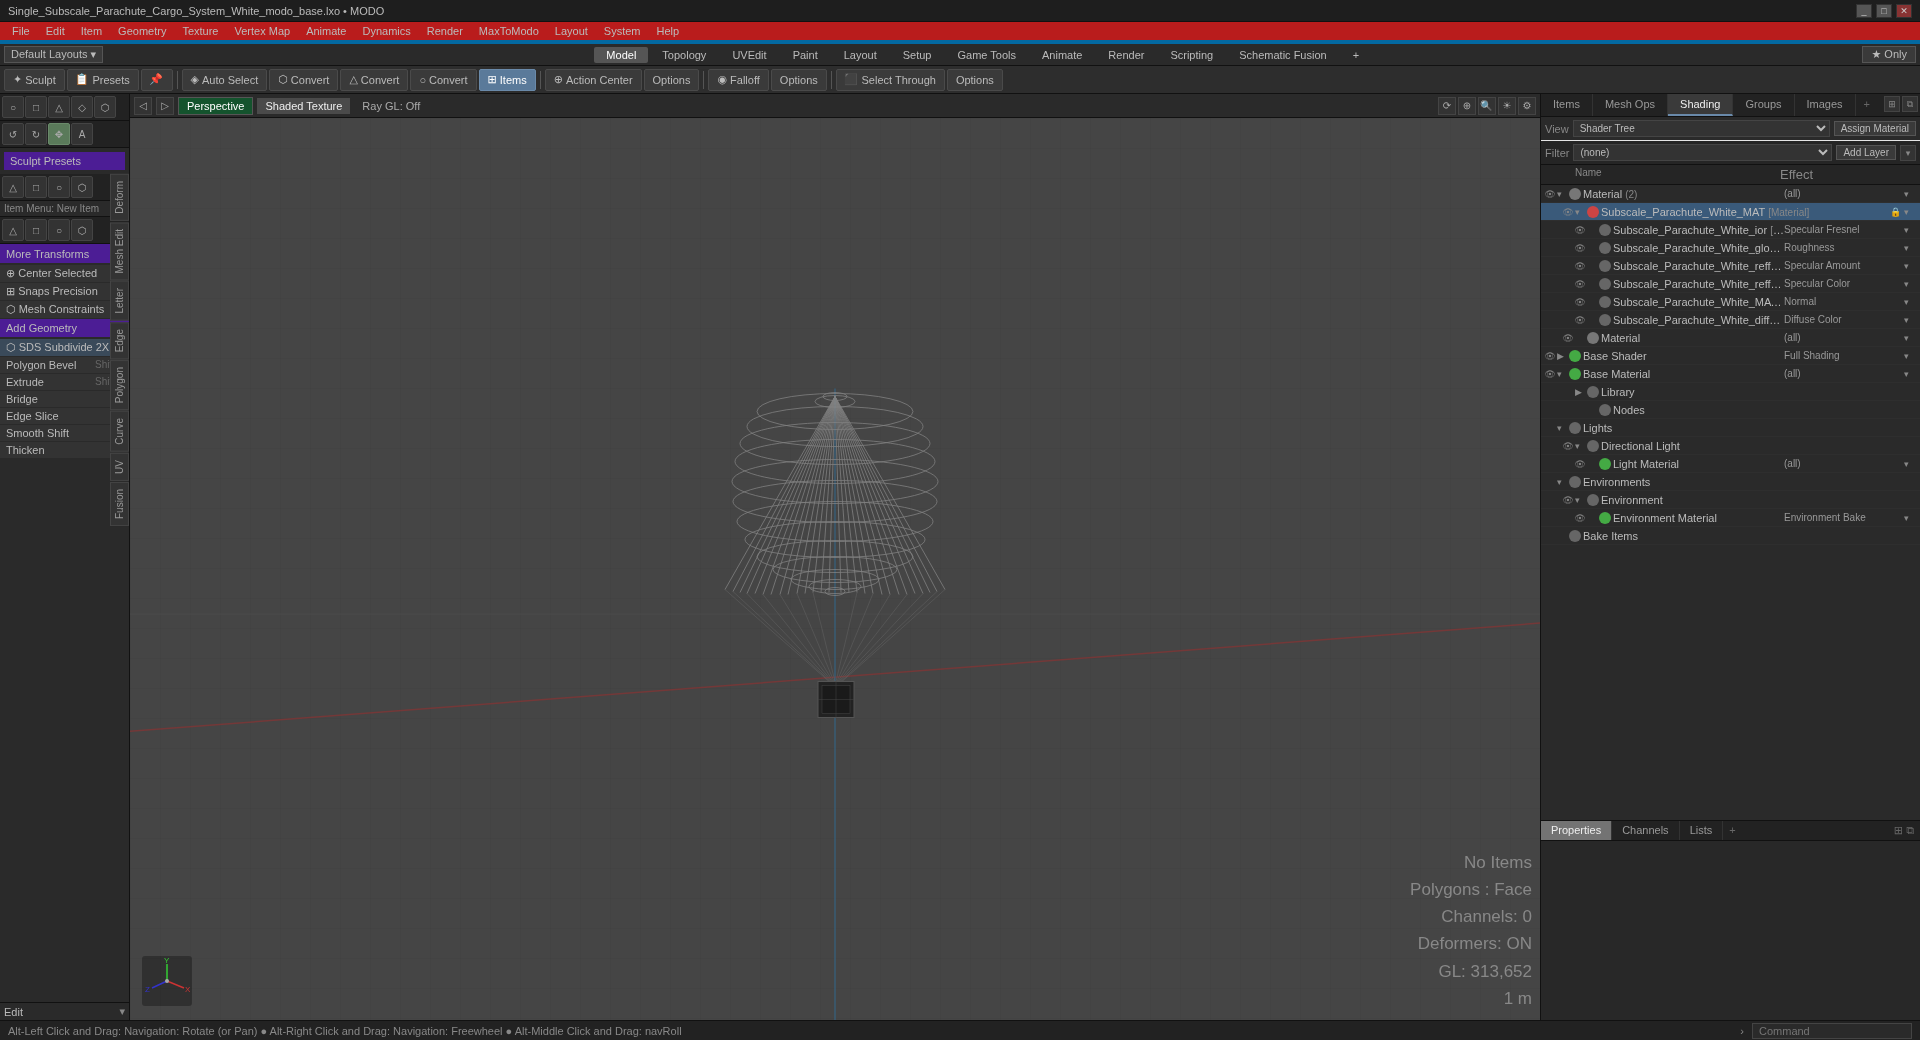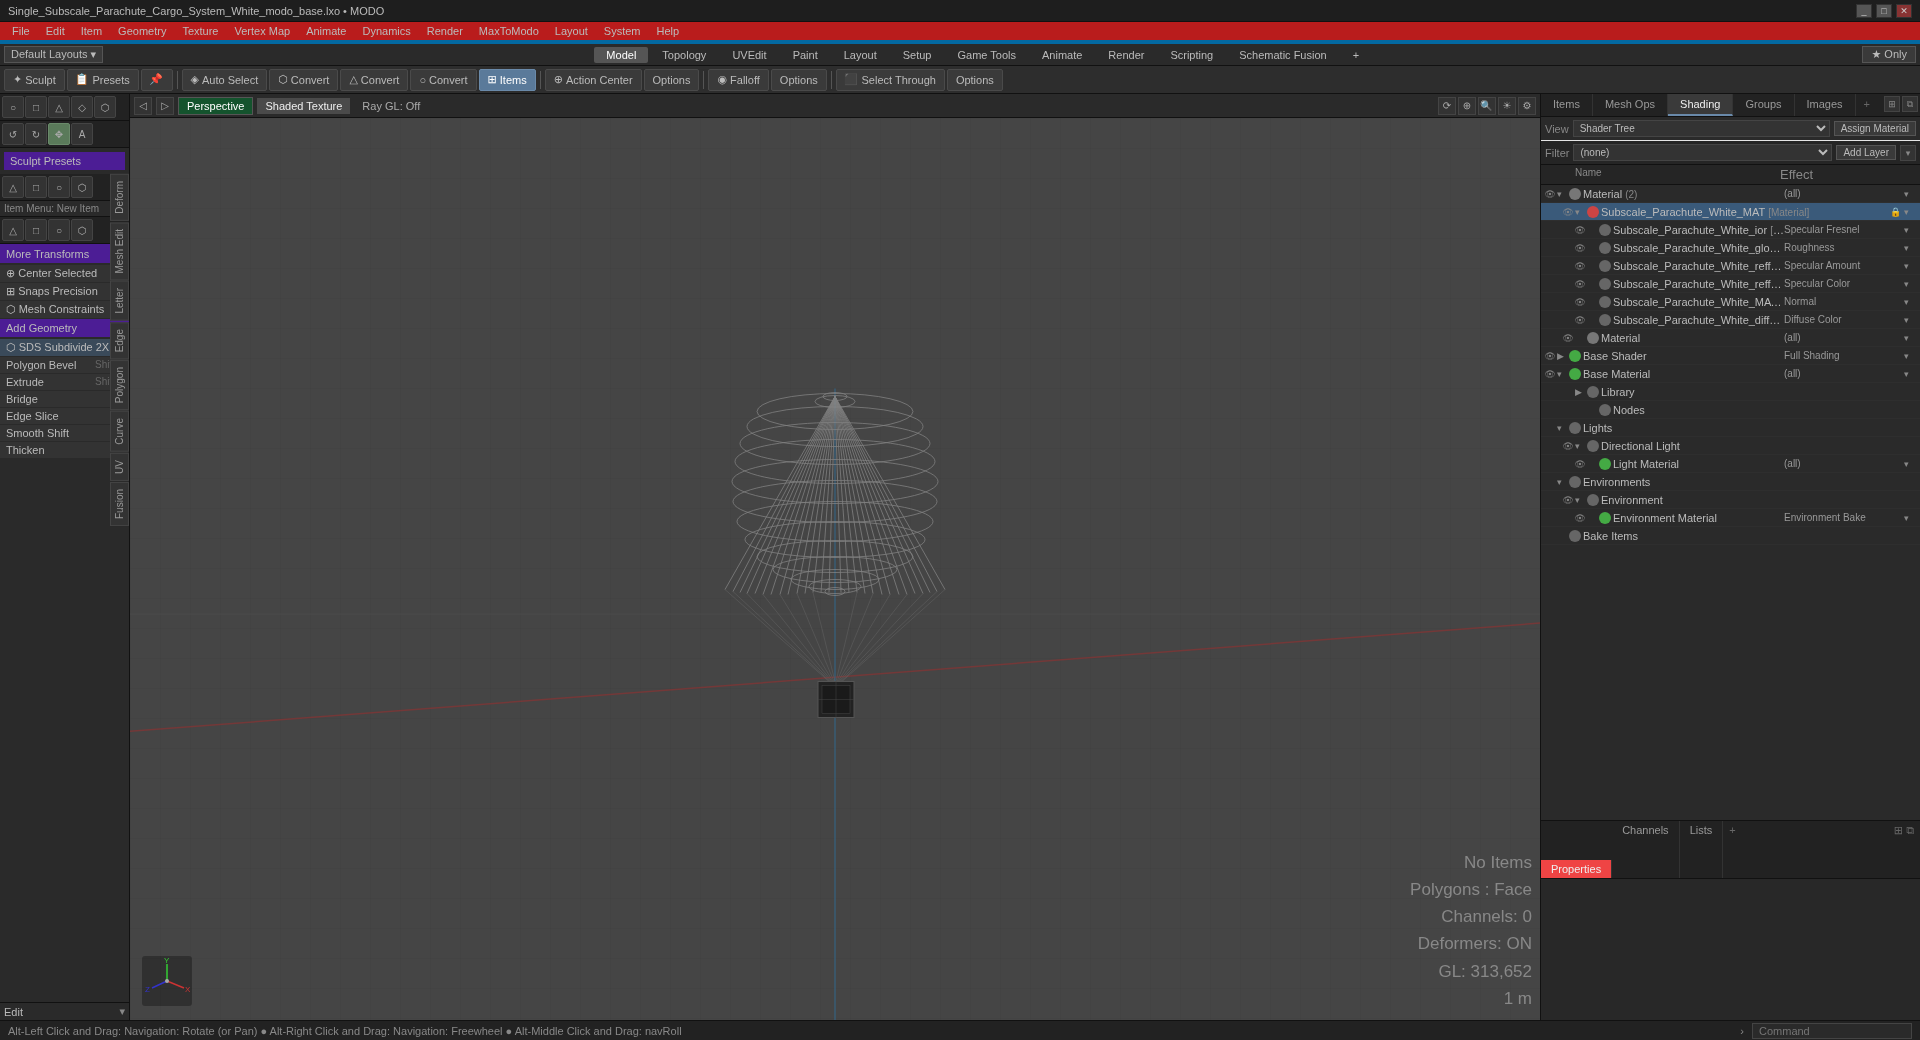--- a/index.html
+++ b/index.html
@@ -514,21 +514,21 @@
       background: #222;
       border-bottom: 1px solid #111;
     }
     .brp-tab {
       padding: 3px 10px;
       font-size: 11px;
       color: #999;
       cursor: pointer;
       border-right: 1px solid #333;
     }
-    .brp-tab.active { background: #ef4444; color: #eee; margin-top: 39px; }
+    .brp-tab.active { background: #737373; color: #eee; }
     .brp-tab-plus { padding: 3px 6px; color: #666; cursor: pointer; }
     .brp-expand { margin-left: auto; padding: 3px 6px; color: #666; cursor: pointer; }
     .vtab {
       writing-mode: vertical-rl;
       transform: rotate(180deg);
       padding: 6px 3px;
       background: #333;
       border: 1px solid #444;
       color: #999;
       font-size: 10px;

